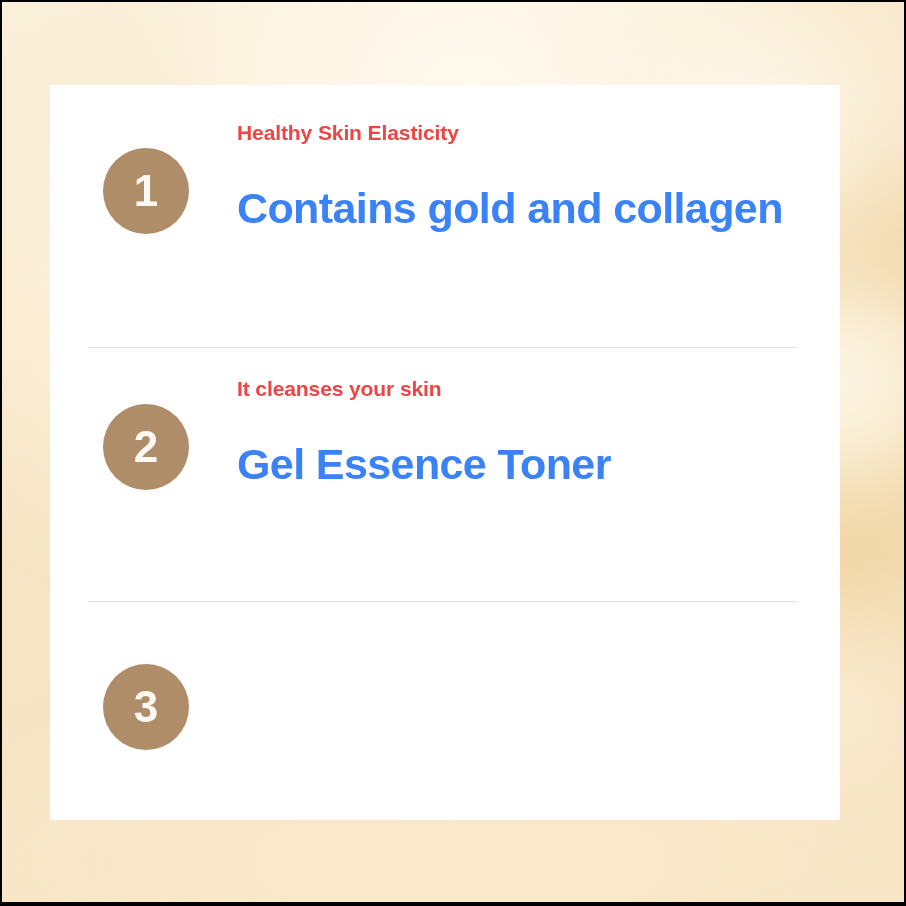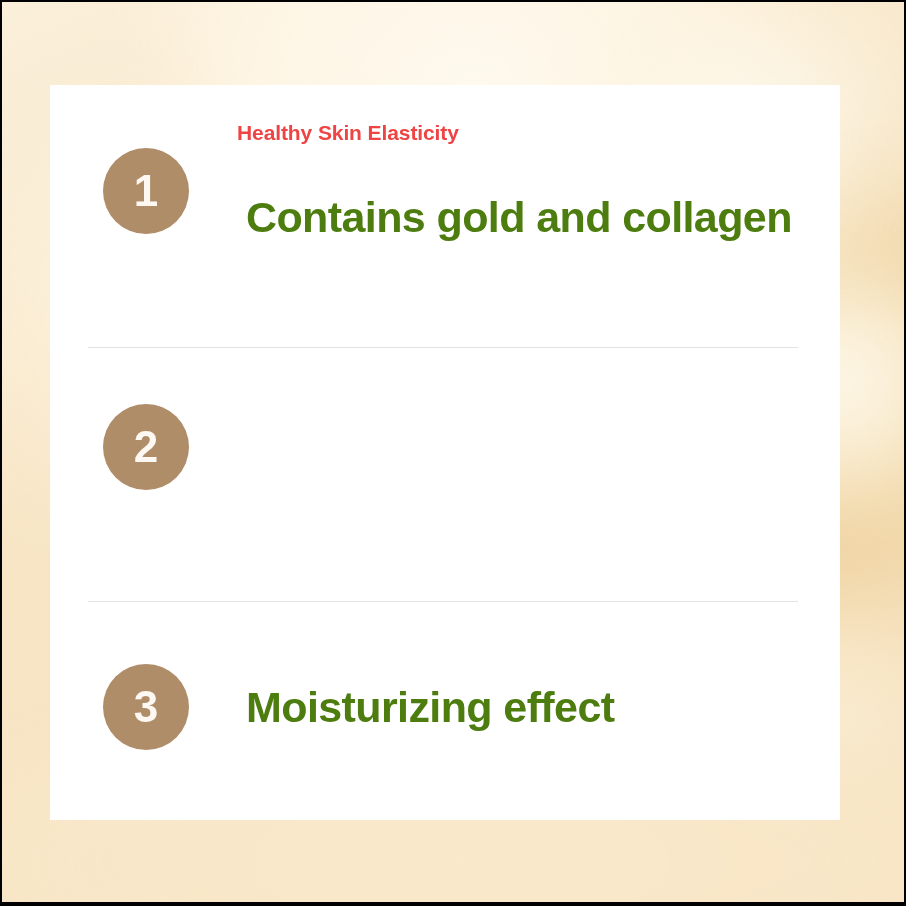--- a/index.html
+++ b/index.html
@@ -139,23 +139,23 @@
     color: #ef4444;
     line-height: 1;
     margin: 0;
     padding-top: 7px;
     letter-spacing: -0.1px;
   }
 
   .feature-title {
     font-size: 43px;
     font-weight: bold;
-    color: #4d7c0f;
+    color: #3b82f6;
     line-height: 1;
-    margin: 9px;
+    margin: 0;
     padding-top: 44px;
     letter-spacing: -0.6px;
   }
   #row-3 .feature-title { padding-top: 0; }
 
   
   .divider {
     position: absolute;
     left: 38px;
     width: 710px;
@@ -189,28 +189,27 @@
         <p class="feature-sub">Healthy Skin Elasticity</p>
         <p class="feature-title">Contains gold and collagen</p>
       </div>
     </div>
 
     <div class="divider" id="divider-1"></div>
 
     <div class="feature-row" id="row-2">
       <div class="badge">2</div>
       <div class="feature-text">
+        <p class="feature-sub">It cleanses your skin</p>
+        <p class="feature-title">Gel Essence Toner</p>
       </div>
     </div>
 
     <div class="divider" id="divider-2"></div>
 
     <div class="feature-row" id="row-3">
       <div class="badge">3</div>
-      <div class="feature-text">
-        <p class="feature-title">Moisturizing effect</p>
-      </div>
     </div>
 
   </div>
 
   <div id="frame"></div>
 </div>
 
 </body></html>

